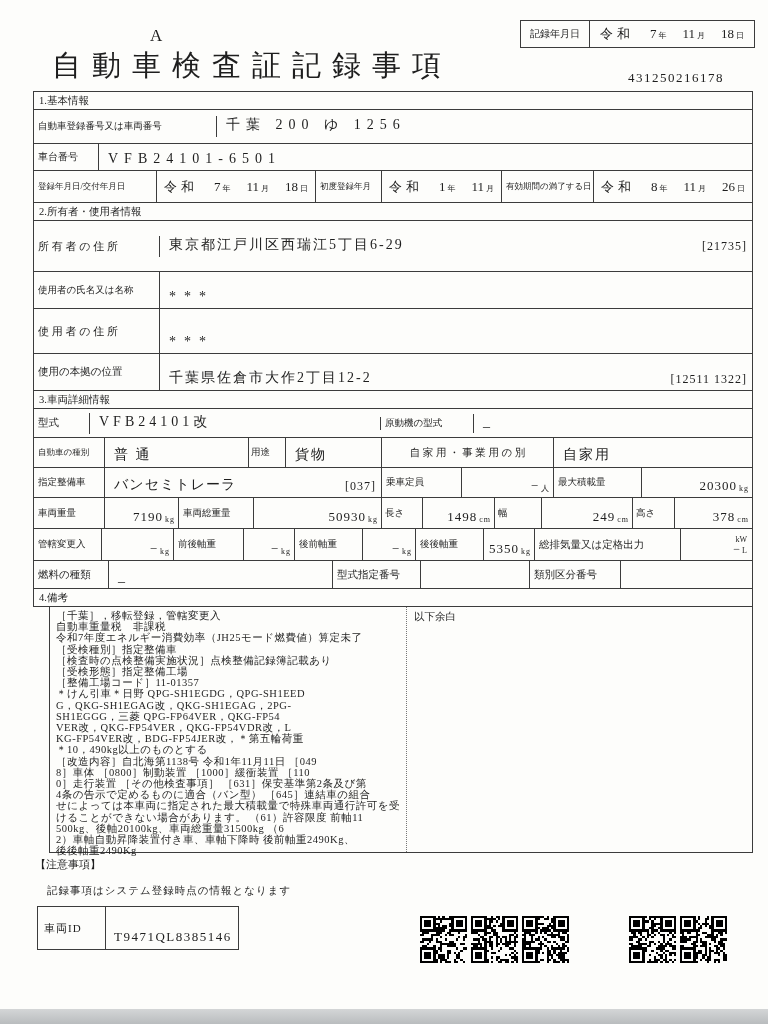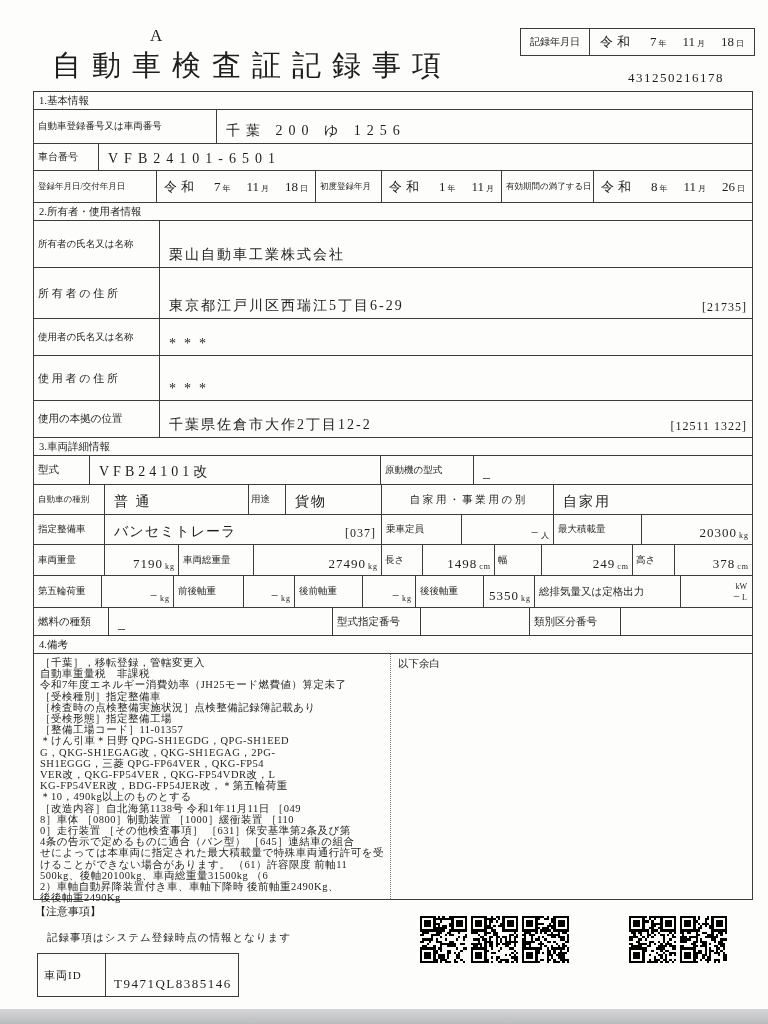--- a/index.html
+++ b/index.html
@@ -5,48 +5,48 @@
   html,body{margin:0;padding:0;}
   .sheet{
     position:relative; width:768px; height:1024px; overflow:hidden;
     background:#fdfdfb; color:#1e1e1e;
     font-family:"Liberation Serif","DejaVu Serif",serif;
   }
   
   .corner-a{position:absolute;left:150px;top:26px;font-size:17px;}
   .title{position:absolute;left:52px;top:46px;font-size:29px;letter-spacing:11px;white-space:nowrap;}
   .doc-number{position:absolute;left:628px;top:70px;font-size:13px;letter-spacing:1.5px;}
-  .record-box{position:absolute;left:520px;top:28px;width:233px;height:26px;border:1px solid #3c3c3c;display:flex;}
+  .record-box{position:absolute;left:520px;top:20px;width:233px;height:26px;border:1px solid #3c3c3c;display:flex;}
   .record-box .rlabel{width:68px;border-right:1px solid #3c3c3c;display:flex;align-items:center;justify-content:center;font-size:10px;}
   .record-box .rdate{flex:1;}
   
   .doc{position:absolute;left:33px;top:92px;width:720px;}
   .secbar{border:1px solid #3c3c3c;margin-top:-1px;font-size:10.5px;padding:2px 0 1px 5px;background:#fdfdfb;position:relative;z-index:2;}
   .tbl{border:1px solid #3c3c3c;margin-top:-1px;}
   .row{display:flex;border-top:1px solid #3c3c3c;}
-  .row:first-child{border-top:none;}
+  .row:first-child{border-top:none;align-items:center;}
   .cell{border-left:1px solid #3c3c3c;box-sizing:border-box;overflow:hidden;}
   .cell:first-child{border-left:none;}
   .lbl{display:flex;align-items:center;padding-left:4px;font-size:9.5px;}
   .lbl.c{justify-content:center;padding-left:0;}
   .val{display:flex;align-items:flex-end;padding:0 5px 3px 9px;font-size:14px;letter-spacing:2px;}
   .val.sp{justify-content:space-between;}
   .num{display:flex;align-items:flex-end;justify-content:flex-end;padding:0 3px 3px 3px;font-size:13px;letter-spacing:1px;}
   .u{font-size:8px;margin-left:2px;line-height:10px;}
   .code{font-size:12px;letter-spacing:1px;}
   .date{flex:1;display:flex;align-items:center;justify-content:center;gap:16px;font-size:13px;}
   .date .era{letter-spacing:4px;}
   .dpair{display:flex;align-items:baseline;}
   .kwl{display:flex;flex-direction:column;align-items:flex-end;justify-content:center;
        padding-right:5px;font-size:8px;line-height:9px;}
   .kwl .v{font-size:12px;line-height:10px;margin-right:2px;}
   .wide6{letter-spacing:6px;}
   .wide8{letter-spacing:8px;}
   
-  .remarks-box{display:flex;border:1px solid #3c3c3c;margin-top:-1px;height:247px;box-sizing:border-box;}
+  .remarks-box{display:flex;border:1px solid #3c3c3c;margin-top:-1px;height:247px;box-sizing:border-box;margin-left:16px;}
   .remarks-text{width:356px;box-sizing:border-box;padding:3px 2px 0 6px;font-size:10.5px;line-height:11.2px;
                 white-space:pre-wrap;letter-spacing:0.5px;}
   .remarks-blank{flex:1;border-left:1px dotted #777;padding:3px 0 0 7px;font-size:10.5px;}
   
   .notice-title{margin:4px 0 0 2px;font-size:11px;}
   .notice-text{margin:12px 0 0 14px;font-size:10.5px;letter-spacing:1px;}
   .idbox{margin-top:8px;margin-left:4px;width:200px;height:42px;border:1px solid #3c3c3c;display:flex;}
   .id-lbl{width:68px;border-right:1px solid #3c3c3c;display:flex;align-items:center;padding-left:6px;font-size:11px;letter-spacing:1px;box-sizing:border-box;}
   .id-val{flex:1;display:flex;align-items:flex-end;padding:0 0 4px 8px;font-size:13px;letter-spacing:1.5px;}
   
@@ -140,24 +140,20 @@
           <span class="dpair">
               <span>26</span>
               <span class="u">日</span>
             </span>
         </div>
       </div>
     </div>
 
     <div class="secbar">2.所有者・使用者情報</div>
     <div class="tbl">
-      <div class="row" style="height:46px;">
-        <div class="cell lbl" style="width:125px;">所有者の氏名又は名称</div>
-        <div class="cell val" style="flex:1;">栗山自動車工業株式会社</div>
-      </div>
       <div class="row" style="height:50px;">
         <div class="cell lbl" style="width:125px;font-size:11px;">所 有 者 の 住 所</div>
         <div class="cell val sp" style="flex:1;">
           <span>東京都江戸川区西瑞江5丁目6-29</span>
           <span class="code">[21735]</span>
         </div>
       </div>
       <div class="row" style="height:36px;">
         <div class="cell lbl" style="width:125px;">使用者の氏名又は名称</div>
         <div class="cell val wide8" style="flex:1;">***</div>
@@ -209,41 +205,41 @@
         </div>
       </div>
       <div class="row" style="height:30px;">
         <div class="cell lbl" style="width:70px;">車両重量</div>
         <div class="cell num" style="width:74px;">
           <span>7190</span>
             <span class="u">kg</span>
         </div>
         <div class="cell lbl" style="width:75px;">車両総重量</div>
         <div class="cell num" style="width:128px;">
-          <span>27490</span>
+          <span>50930</span>
             <span class="u">kg</span>
         </div>
         <div class="cell lbl" style="width:41px;padding-left:3px;">長さ</div>
         <div class="cell num" style="width:72px;">
           <span>1498</span>
             <span class="u">cm</span>
         </div>
         <div class="cell lbl" style="width:47px;padding-left:3px;">幅</div>
         <div class="cell num" style="width:91px;">
           <span>249</span>
             <span class="u">cm</span>
         </div>
         <div class="cell lbl" style="width:42px;padding-left:3px;">高さ</div>
         <div class="cell num" style="flex:1;">
           <span>378</span>
             <span class="u">cm</span>
         </div>
       </div>
       <div class="row" style="height:31px;">
-        <div class="cell lbl" style="width:67px;">第五輪荷重</div>
+        <div class="cell lbl" style="width:67px;">管轄変更入</div>
         <div class="cell num" style="width:72px;">
           <span>−</span>
             <span class="u">kg</span>
         </div>
         <div class="cell lbl" style="width:70px;">前後軸重</div>
         <div class="cell num" style="width:51px;">
           <span>−</span>
             <span class="u">kg</span>
         </div>
         <div class="cell lbl" style="width:68px;">後前軸重</div>

